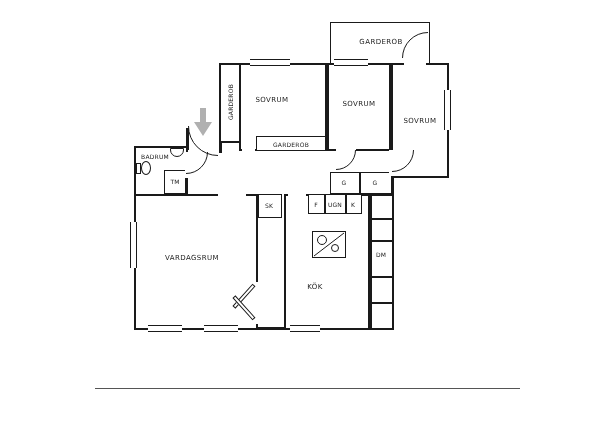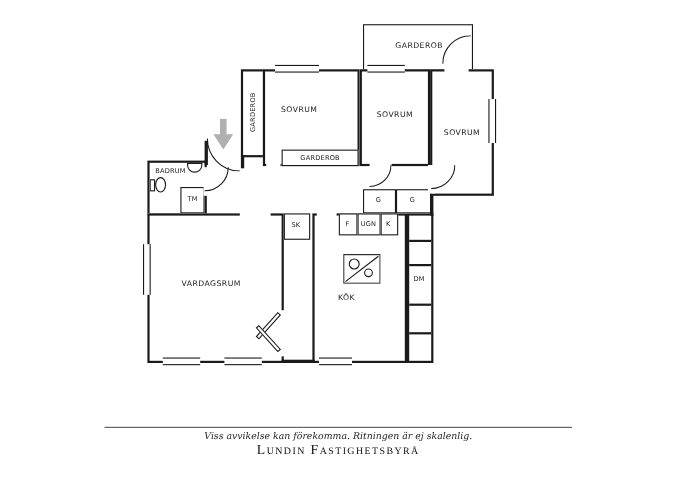--- a/index.html
+++ b/index.html
@@ -108,25 +108,23 @@
   <div class="lbl" style="left:381px;top:42px;">GARDEROB</div>
   <div class="lbl sm vert" style="left:230px;top:102px;">GARDEROB</div>
   <div class="lbl" style="left:272px;top:100px;">SOVRUM</div>
   <div class="lbl sm" style="left:291px;top:144px;">GARDEROB</div>
   <div class="lbl" style="left:359px;top:104px;">SOVRUM</div>
   <div class="lbl" style="left:420px;top:121px;">SOVRUM</div>
   <div class="lbl sm" style="left:155px;top:156px;">BADRUM</div>
   <div class="lbl sm" style="left:175px;top:181px;">TM</div>
   <div class="lbl" style="left:192px;top:258px;">VARDAGSRUM</div>
   <div class="lbl sm" style="left:269px;top:205px;">SK</div>
-  <div class="lbl" style="left:315px;top:271px;">KÖK</div>
+  <div class="lbl" style="left:315px;top:287px;">KÖK</div>
   <div class="lbl sm" style="left:316px;top:204px;">F</div>
   <div class="lbl sm" style="left:335px;top:204px;">UGN</div>
   <div class="lbl sm" style="left:353px;top:204px;">K</div>
   <div class="lbl sm" style="left:344px;top:182px;">G</div>
   <div class="lbl sm" style="left:375px;top:182px;">G</div>
   <div class="lbl sm" style="left:381px;top:254px;">DM</div>
 
   <div class="footer-rule" style="left:95px;top:388px;width:425px;height:1px;"></div>
-  <div class="disclaimer" style="top:392px;">Viss avvikelse kan förekomma. Ritningen är ej skalenlig.</div>
-  <div class="brand" style="top:402px;">Lundin Fastighetsbyrå</div>
 
 </div>
 
 </body></html>

